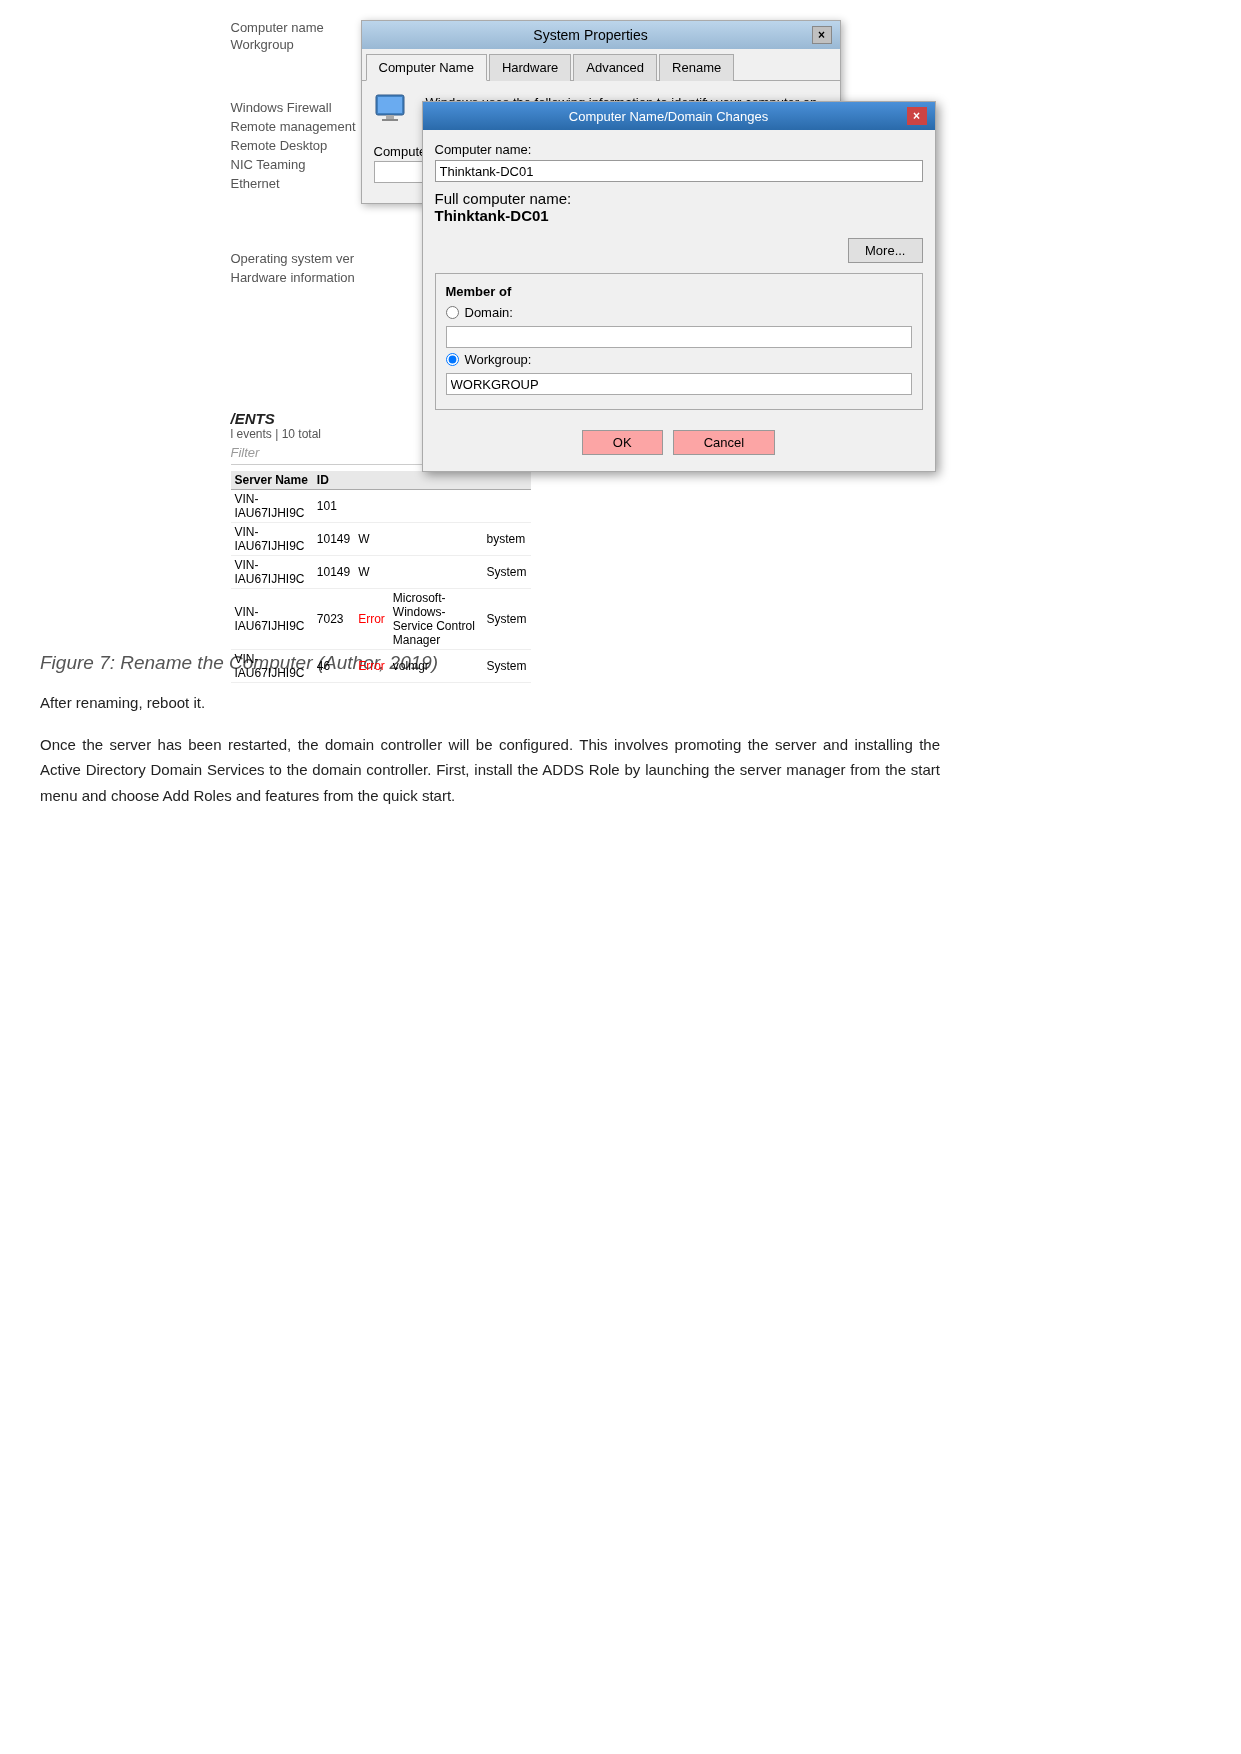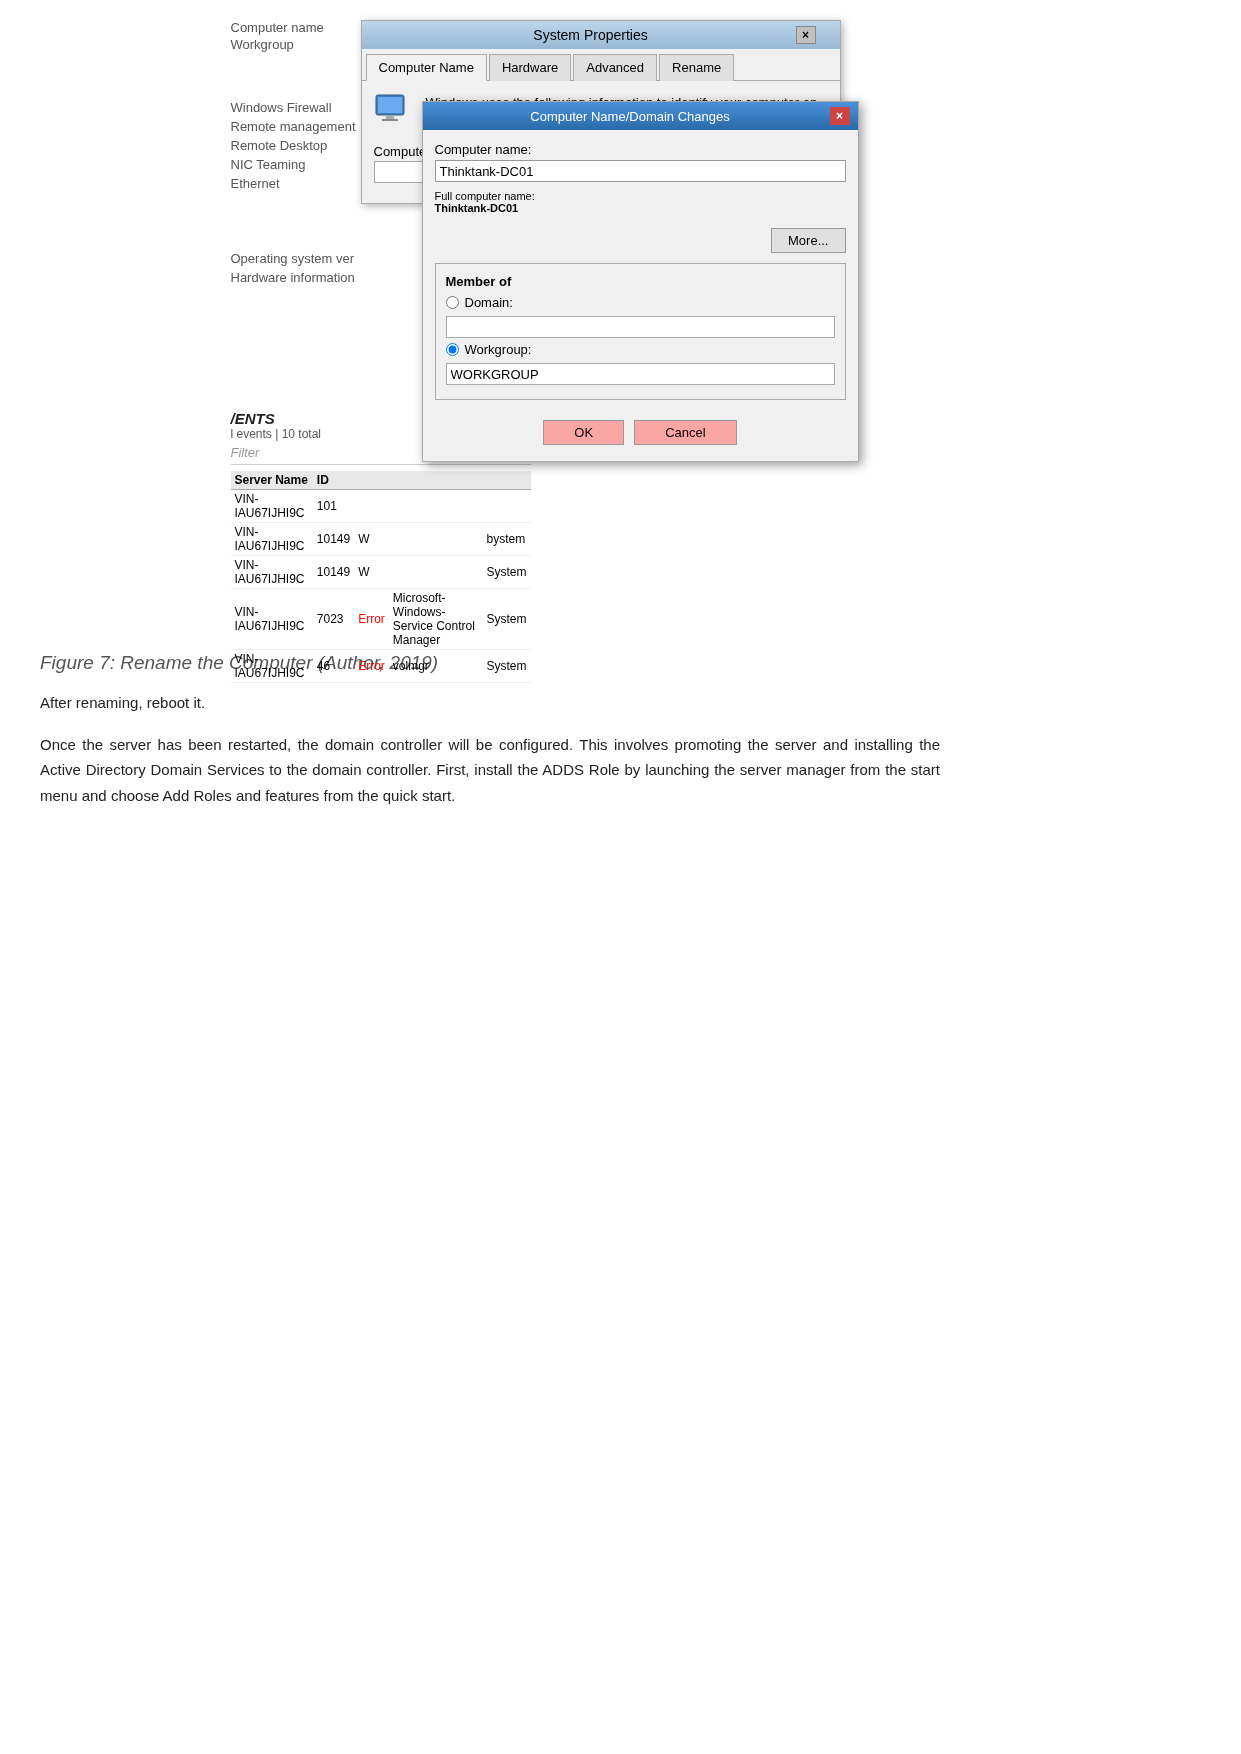--- a/index.html
+++ b/index.html
@@ -17,21 +17,21 @@
       border: 1px solid #aaa;
       background: #f0f0f0;
       width: 480px;
       box-shadow: 2px 2px 8px rgba(0,0,0,0.3);
       position: relative;
       z-index: 2;
     }
 
     .dialog-titlebar {
       background: linear-gradient(to bottom, #bcd5eb, #99b8d4);
-      padding: 5px 24px;
+      padding: 5px 8px;
       display: flex;
       justify-content: space-between;
       align-items: center;
       font-size: 13px;
       font-weight: bold;
     }
     .dialog-titlebar .title {
       flex: 1;
       text-align: center;
       font-size: 14px;
@@ -106,21 +106,21 @@
       background: #fff;
       font-size: 13px;
       padding: 1px 4px;
     }
 
     
     .subdialog {
       position: absolute;
       top: 80px;
       left: 60px;
-      width: 437px;
+      width: 514px;
       border: 1px solid #aaa;
       background: #f0f0f0;
       box-shadow: 3px 3px 10px rgba(0,0,0,0.4);
       z-index: 10;
     }
     .subdialog-titlebar {
       background: linear-gradient(to bottom, #4a90d9, #2a6aaa);
       color: #fff;
       padding: 5px 8px;
       display: flex;
@@ -160,21 +160,21 @@
     .subdialog-input {
       width: 100%;
       height: 22px;
       border: 1px solid #999;
       background: #fff;
       font-size: 13px;
       padding: 1px 4px;
       margin-bottom: 8px;
     }
     .subdialog-full-name {
-      font-size: 11px;
+      font-size: 15px;
       margin-bottom: 14px;
     }
     .subdialog-full-name .label {
       display: block;
     }
     .subdialog-full-name .value {
       font-weight: bold;
     }
     .more-btn {
       background: #e0e0e0;

